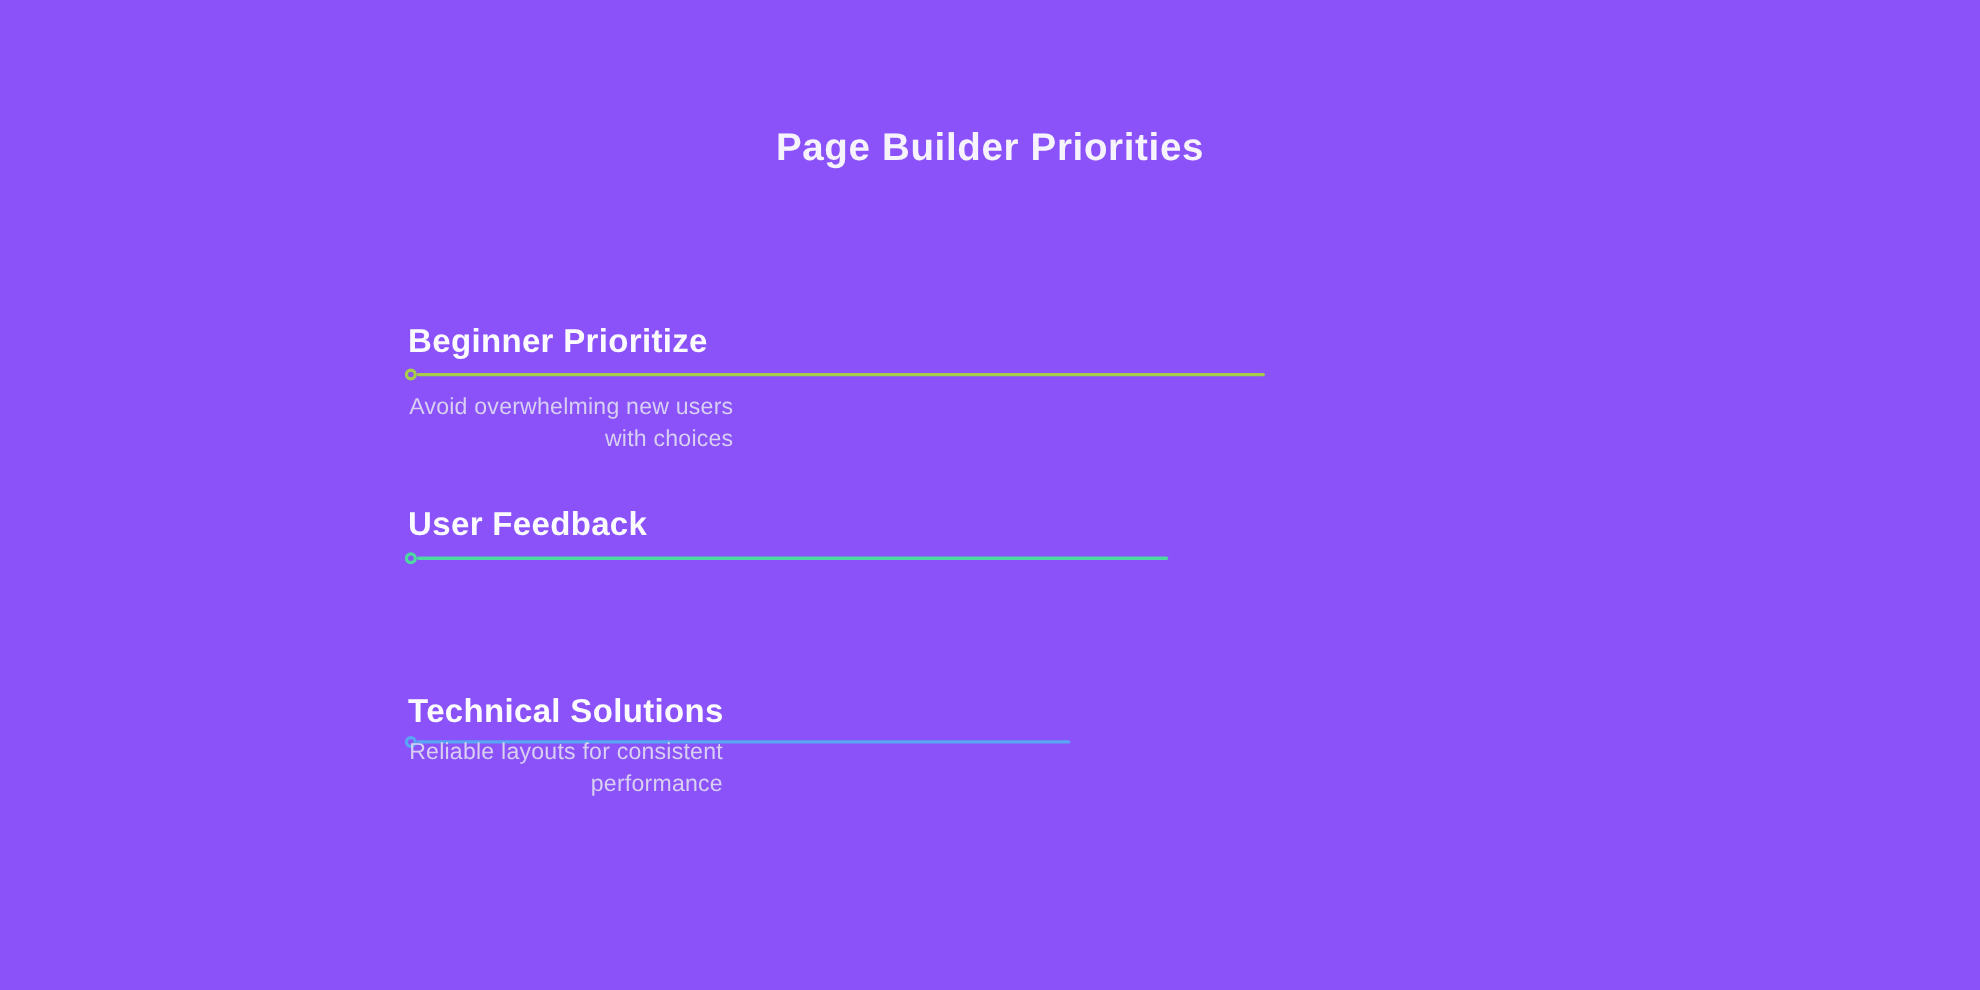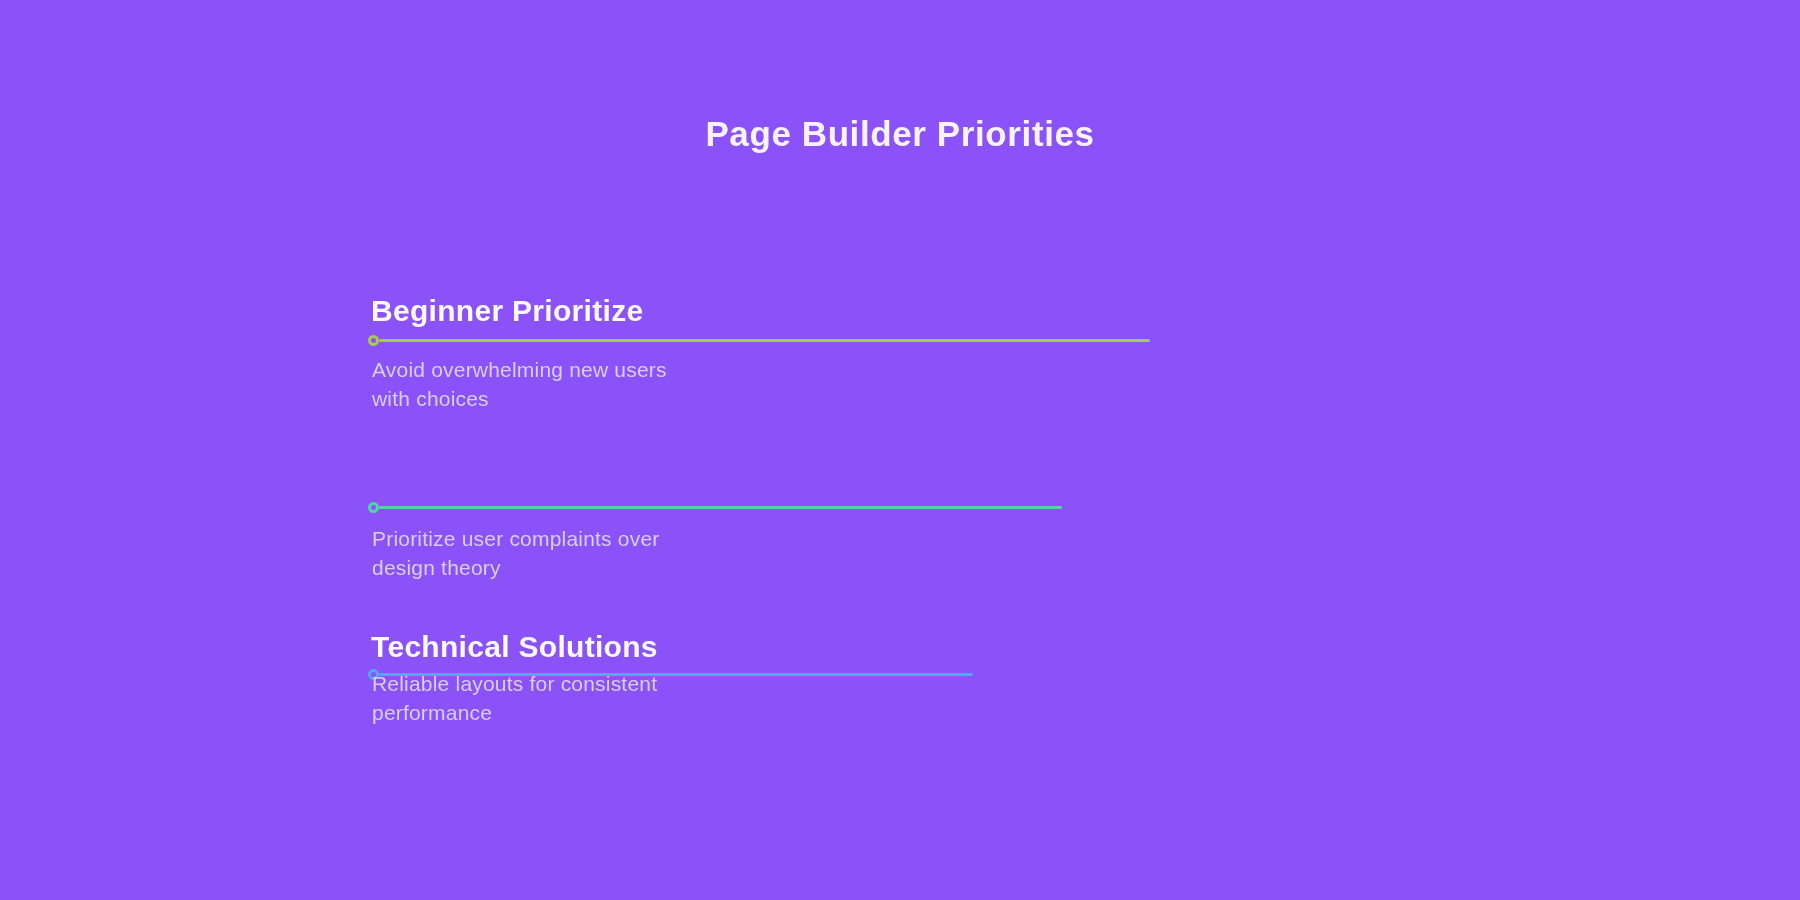--- a/index.html
+++ b/index.html
@@ -5,45 +5,44 @@
   html,body{margin:0;padding:0;}
   body{background:#8a52f8;overflow:hidden;}
   .stage{position:relative;width:1536px;height:900px;font-family:"Liberation Sans",sans-serif;padding-left:27px;}
 
   .title{position:absolute;left:0;top:114px;width:1800px;text-align:center;
          font-size:35px;font-weight:bold;letter-spacing:.6px;color:#f6f3fd;line-height:40px;}
 
   .sec-heading{position:absolute;left:371px;font-size:30px;font-weight:bold;
                letter-spacing:.3px;color:#fbfaff;line-height:34px;}
   .sec-desc{position:absolute;left:372px;font-size:21px;color:#d8cff3;
-            line-height:29px;white-space:pre-line;letter-spacing:.2px;}
+            line-height:29px;white-space:pre-line;letter-spacing:.2px;text-align:right;}
 
   .dot{position:absolute;width:11px;height:11px;border:3px solid #fff;border-radius:50%;
        box-sizing:border-box;background:transparent;}
   .cline{position:absolute;height:3px;border-radius:2px;background:#fff;}
 
   #pyramid-svg{position:absolute;left:880px;top:240px;}
 </style>
 </head>
 <body>
 
 <div class="stage">
 
   <div class="title">Page Builder Priorities</div>
 
   <div class="sec-heading" style="top:294px">Beginner Prioritize</div>
   <span class="dot" style="left: 368px; top: 334.5px; border-color: rgb(166, 204, 73);"></span>
   <span class="cline" style="left: 379px; top: 338.6px; width: 771px; background-color: rgb(166, 204, 73);"></span>
   <div class="sec-desc" style="top:355px">Avoid overwhelming new users
 with choices</div>
 
+  <div class="sec-heading" style="top:460px">User Feedback</div>
   <span class="dot" style="left: 368px; top: 502px; border-color: rgb(78, 215, 160);"></span>
   <span class="cline" style="left: 379px; top: 506px; width: 683px; background-color: rgb(78, 215, 160);"></span>
-  <div class="sec-desc" style="top:524px">Prioritize user complaints over
-design theory</div>
 
   <div class="sec-heading" style="top:630px">Technical Solutions</div>
   <span class="dot" style="left: 368px; top: 669px; border-color: rgb(88, 165, 243);"></span>
   <span class="cline" style="left: 379px; top: 673px; width: 594px; background-color: rgb(88, 165, 243);"></span>
   <div class="sec-desc" style="top:669px">Reliable layouts for consistent
 performance</div>
 
   <svg id="pyramid-svg" width="600" height="600" viewBox="880 240 1480 840">
     
   </svg>

